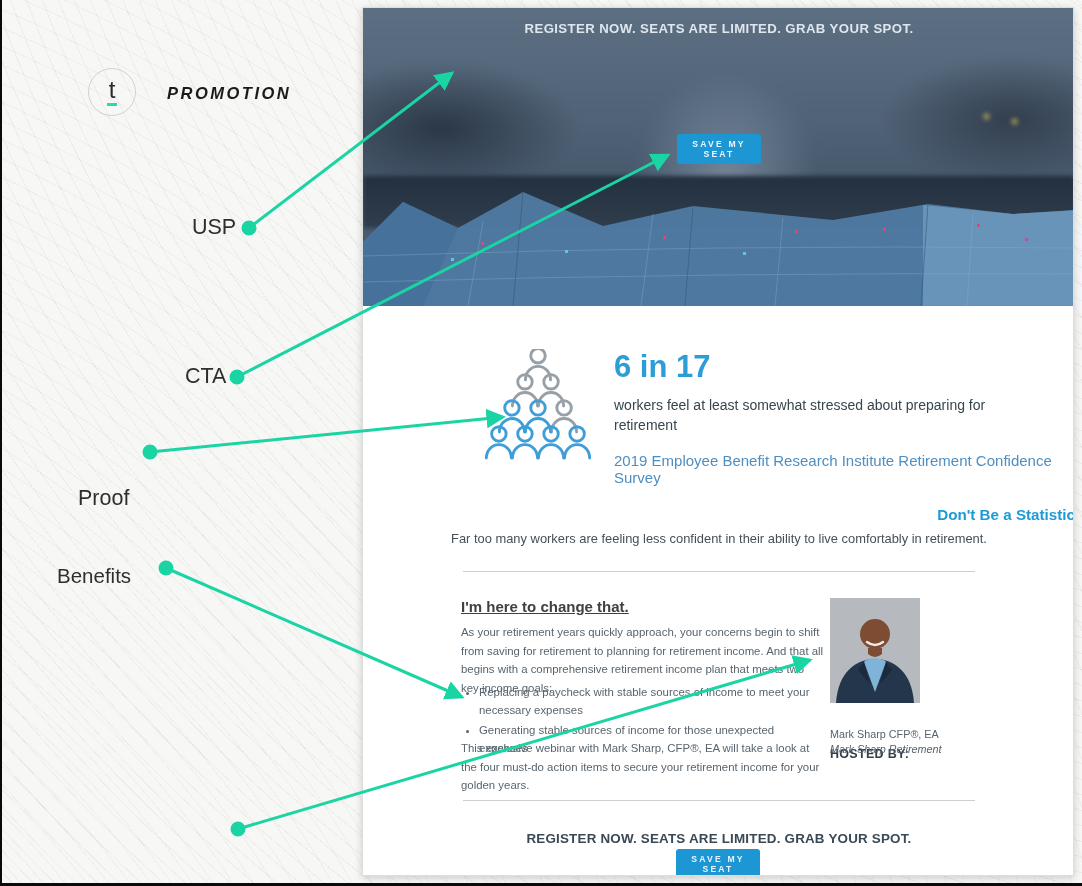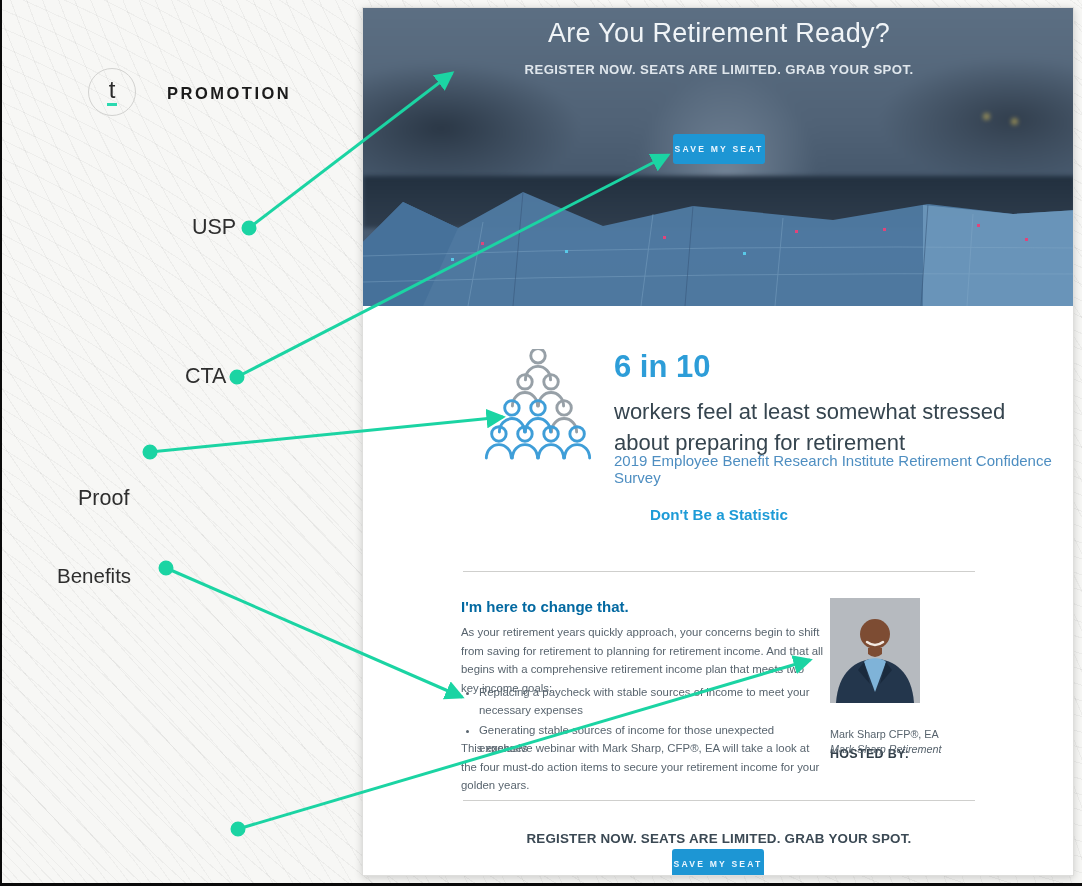--- a/index.html
+++ b/index.html
@@ -19,21 +19,21 @@
   
   .logo-circle {
     position:absolute; left:88px; top:68px; width:48px; height:48px;
     border:1.5px solid #d2d2d0; border-radius:50%; background:transparent;
     display:flex; align-items:center; justify-content:center; flex-direction:column;
   }
   .logo-letter { font-size:24px; color:#2a2a2a; line-height:1; font-weight:400; }
   .logo-underline { width:10px; height:2.5px; background:#2bd9b0; margin-top:1px; }
   .brand-label {
     position:absolute; left:167px; top:84px; font-size:16.5px; font-weight:bold;
-    letter-spacing:2.5px; color:#1b1b1b;
+    letter-spacing:2.5px; color:#1b1b1b;font-style:italic;
   }
   .callout-label { position:absolute; color:#2e2e2e; font-size:21.5px; white-space:nowrap; }
   .lbl-usp      { left:192px; top:215px; }
   .lbl-cta      { left:185px; top:364px; }
   .lbl-proof    { left:78px;  top:438px;margin-top:48px; }
   .lbl-benefits { left:57px;  top:564px; font-size:20.5px; }
   .lbl-speaker  { left:8px;   top:816px; }
 
   .arrows { position:absolute; left:0; top:0; width:1082px; height:886px; z-index:20; pointer-events:none; }
 
@@ -57,41 +57,41 @@
   .hero-dot { position:absolute; width:7px; height:7px; border-radius:50%; background:#d9c05a; opacity:.55; filter:blur(2px); }
   .hero-band { position:absolute; left:0; top:168px; width:712px; height:52px; filter:blur(2px);
     background:linear-gradient(180deg,#22303f, #2f3d4d); }
   .hero-map { position:absolute; left:0; bottom:0; width:712px; height:122px; }
   .hero-inner { position:absolute; left:0; top:0; width:712px; height:298px; z-index:3; text-align:center; }
   .hero-headline { margin-top:10px; font-size:27px; font-weight:400; color:#f0f4f7; letter-spacing:.3px; }
   .hero-sub { margin:8px auto 0; width:590px; font-size:10.6px; line-height:1.6; color:#d9e1e9; }
   .hero-register { margin-top:13px; font-size:13.2px; font-weight:bold; color:#dfe6ec; letter-spacing:.4px; }
   .btn-cta {
     position:absolute; left:50%; transform:translateX(-50%); top:126px;
-    width:92px; height:30px; background:#1d96d4; border:none; border-radius:3px;
+    width:84px; height:30px; background:#1d96d4; border:none; border-radius:3px;
     color:#eaf6ff; font-size:8.6px; font-weight:bold; letter-spacing:2.2px; cursor:pointer;
     font-family:"Liberation Sans", sans-serif;
   }
 
   
   .stat-icon { position:absolute; left:112px; top:341px; width:126px; height:112px; }
   .stat-figure { position:absolute; left:251px; top:341px; font-size:31px; font-weight:bold; color:#2d9dd8; }
-  .stat-desc { position:absolute; left:251px; top:388px; width:395px; font-size:22px; line-height:1.42; color:#36454f; }
+  .stat-desc { position:absolute; left:251px; top:388px; width:395px; font-size:14px; line-height:1.42; color:#36454f; }
   .stat-source { position:absolute; left:251px; top:444px; font-size:15px; color:#4e8ec1; }
 
   
-  .callout-heading { position:absolute; left:0; top:498px; width:712px; text-align:center;
+  .callout-heading { position:absolute; left:0; top:498px; width:712px; text-align:right;
     font-size:15.2px; font-weight:bold; color:#1d9bd7; }
   .callout-sub { position:absolute; left:0; top:523px; width:712px; text-align:center;
     font-size:12.9px; color:#454f58; }
   .divider { position:absolute; left:100px; width:512px; height:1px; background:#cfcfcd; }
   .divider-1 { top:563px; } .divider-2 { top:792px; }
 
   
-  .body-heading { position:absolute; left:98px; top:590px; font-size:15px; font-weight:bold; color:#0369a1; }
+  .body-heading { position:absolute; left:98px; top:590px; font-size:15px; font-weight:bold; color:#404040;text-decoration:underline; }
   .body-p { position:absolute; left:98px; width:364px; font-size:11.4px; line-height:1.63; color:#58646e; }
   .body-p1 { top:615px; } .body-p2 { top:731px; }
   .body-bullets { position:absolute; left:116px; top:676px; width:346px; font-size:11.4px; line-height:1.55; color:#58646e; }
   .body-bullets li { margin-bottom:3px; }
 
   
   .speaker-photo { position:absolute; left:467px; top:590px; width:90px; height:105px;
     background:linear-gradient(180deg,#c3c7cb,#a8adb2); overflow:hidden; }
   .hosted-by { position:absolute; left:467px; top:701px; font-size:12.5px; font-weight:bold; letter-spacing:.3px; color:#323f49;margin-top:38px; }
   .speaker-name { position:absolute; left:467px; top:720px; font-size:10.8px; color:#57636d; }
@@ -172,21 +172,20 @@
           <rect x="614" y="40" width="3" height="3"></rect>
             <rect x="662" y="54" width="3" height="3"></rect>
         </g>
         <g fill="#59c9e8">
           <rect x="88" y="74" width="3" height="3"></rect>
             <rect x="202" y="66" width="3" height="3"></rect>
           <rect x="380" y="68" width="3" height="3"></rect>
         </g>
       </svg>
       <div class="hero-inner">
-        <div class="hero-headline">Are You Retirement Ready?</div>
         <div class="hero-register">REGISTER NOW. SEATS ARE LIMITED. GRAB YOUR SPOT.</div>
         <button class="btn-cta">SAVE MY SEAT</button>
       </div>
     </div>
 
     <svg class="stat-icon" viewBox="0 0 128 116">
       <defs>
         <g id="person" fill="none" stroke-width="3" stroke-linecap="round">
           <circle cx="0" cy="-15" r="7.5"></circle>
           <path d="M -13 10 A 13 14 0 0 1 13 10"></path>
@@ -200,25 +199,26 @@
       </g>
       <g stroke="#3f9ed8">
         <use href="#person" x="37" y="76"></use>
           <use href="#person" x="64" y="76"></use>
         <use href="#person" x="23.5" y="103"></use>
           <use href="#person" x="50.5" y="103"></use>
         <use href="#person" x="77.5" y="103"></use>
           <use href="#person" x="104.5" y="103"></use>
       </g>
     </svg>
-    <div class="stat-figure">6 in 10</div>
+    <div class="stat-figure">6 in 17</div>
     <div class="stat-desc">workers feel at least somewhat stressed about preparing for retirement</div>
     <div class="stat-source">2019 Employee Benefit Research Institute Retirement Confidence Survey</div>
 
     <div class="callout-heading">Don't Be a Statistic</div>
+    <div class="callout-sub">Far too many workers are feeling less confident in their ability to live comfortably in retirement.</div>
     <div class="divider divider-1"></div>
 
     <div class="body-heading">I'm here to change that.</div>
     <div class="body-p body-p1">As your retirement years quickly approach, your concerns begin to shift from saving for retirement to planning for retirement income. And that all begins with a comprehensive retirement income plan that meets two key income goals:</div>
     <ul class="body-bullets">
       <li>Replacing a paycheck with stable sources of income to meet your necessary expenses</li>
       <li>Generating stable sources of income for those unexpected expenses</li>
     </ul>
     <div class="body-p body-p2">This exclusive webinar with Mark Sharp, CFP®, EA will take a look at the four must-do action items to secure your retirement income for your golden years.</div>
 

